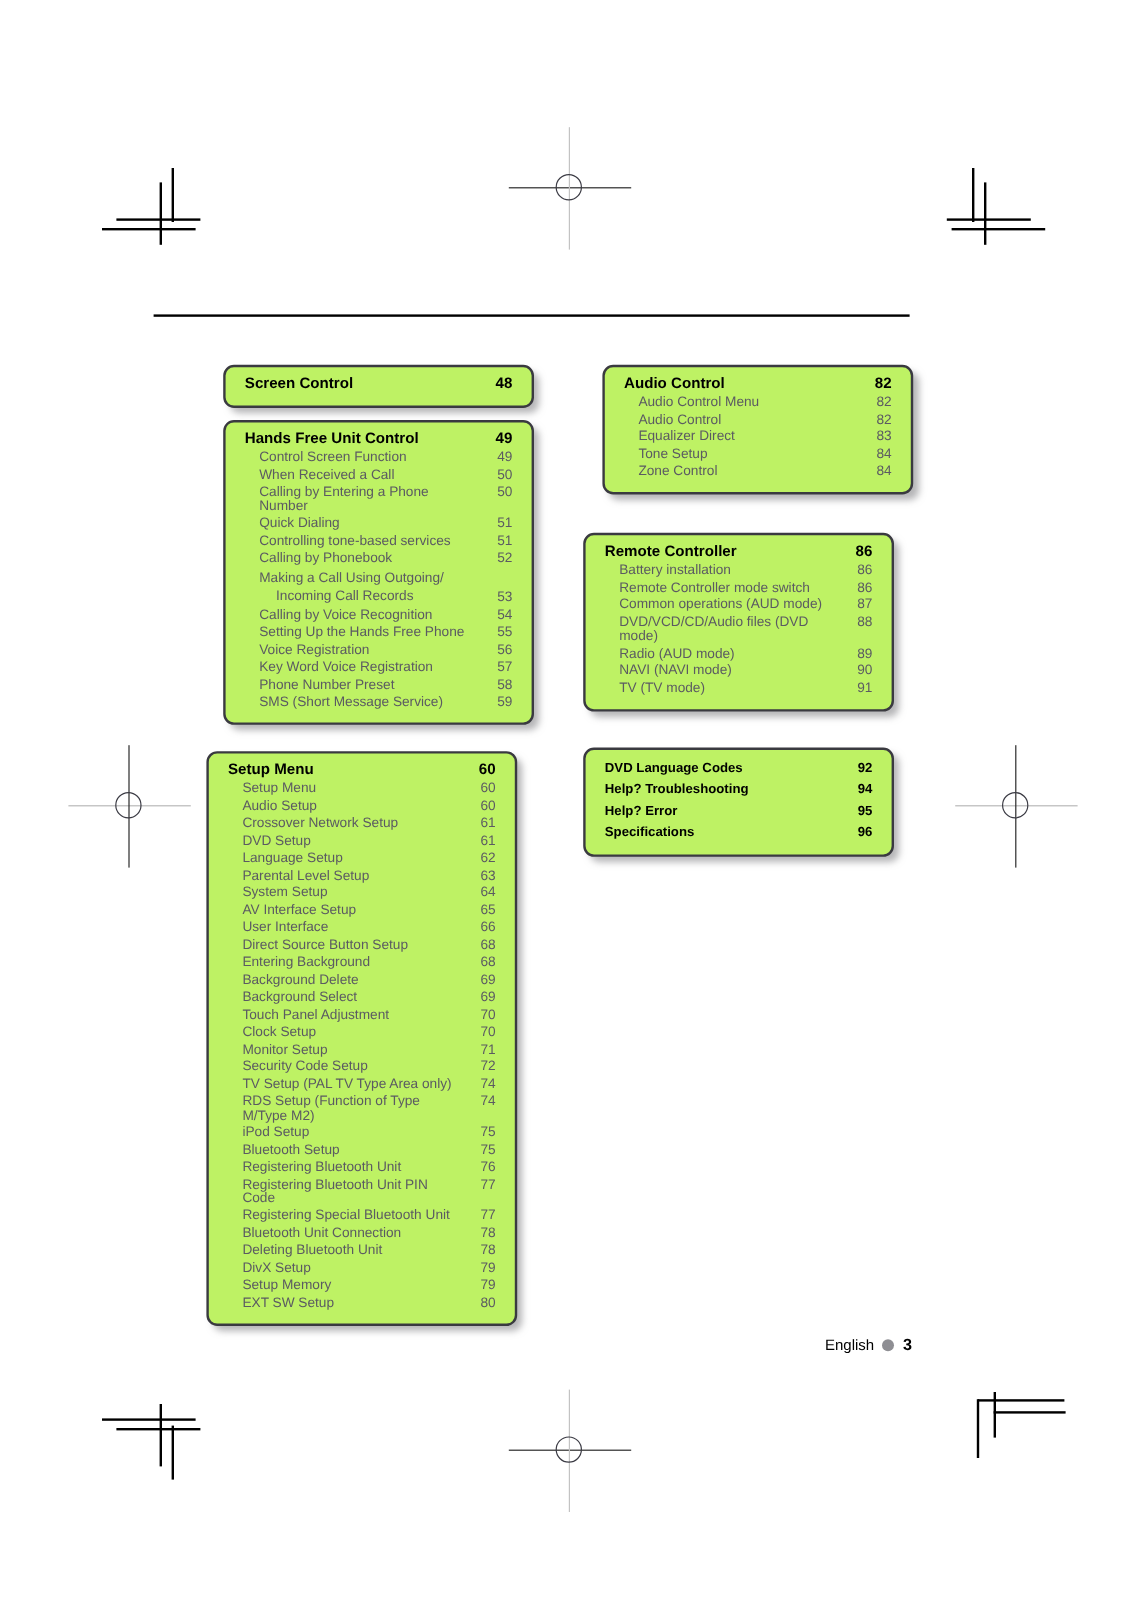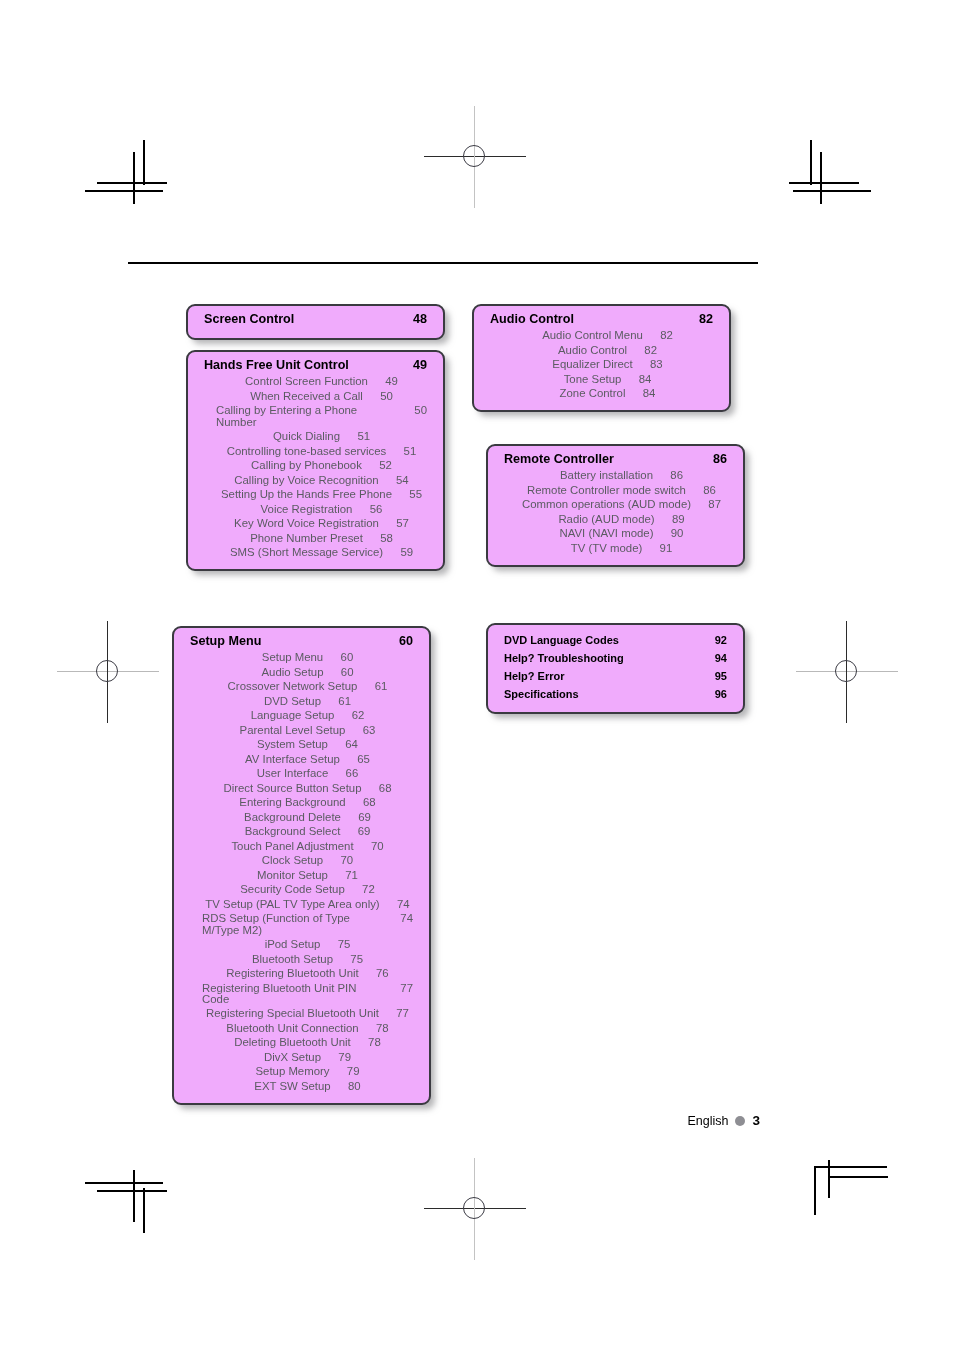--- a/index.html
+++ b/index.html
@@ -51,21 +51,21 @@
     top: 262px;
     width: 630px;
     height: 2.2px;
     background: #000;
   }
 
   
   .toc-box {
     position: absolute;
     box-sizing: border-box;
-    background: #f0abfc;
+    background: #bef264;
     border: 2.2px solid #3a3a40;
     border-radius: 9px;
     box-shadow: 5px 5px 6px -1px rgba(120,120,124,0.55);
     padding: 7px 16px 9px 16px;
   }
 
   .toc-row {
     display: flex;
     align-items: baseline;
     justify-content: space-between;
@@ -80,21 +80,20 @@
     padding-bottom: 3px;
   }
   .toc-row.head .pg { font-weight: bold; color: #000; }
 
   
   .toc-row.entry {
     color: #5b5b62;
     font-size: 11.4px;
     padding: 1.55px 0;
     padding-left: 12px;
-    justify-content: center;
   }
   .toc-row.entry .pg { color: #5b5b62; }
 
   
   .toc-row.head-only {
     font-weight: bold;
     color: #000000;
     font-size: 11px;
     padding: 3.4px 0;
   }
@@ -210,20 +209,24 @@
       <span class="pg">51</span>
     </div>
     <div class="toc-row entry">
       <span class="lbl">Controlling tone-based services</span>
       <span class="pg">51</span>
     </div>
     <div class="toc-row entry">
       <span class="lbl">Calling by Phonebook</span>
       <span class="pg">52</span>
     </div>
+    <div class="toc-row entry wrap">
+      <span class="lbl"><span>Making a Call Using Outgoing/</span><span class="cont">Incoming Call Records</span></span>
+      <span class="pg">53</span>
+    </div>
     <div class="toc-row entry">
       <span class="lbl">Calling by Voice Recognition</span>
       <span class="pg">54</span>
     </div>
     <div class="toc-row entry">
       <span class="lbl">Setting Up the Hands Free Phone</span>
       <span class="pg">55</span>
     </div>
     <div class="toc-row entry">
       <span class="lbl">Voice Registration</span>
@@ -357,21 +360,21 @@
     </div>
     <div class="toc-row entry">
       <span class="lbl">Setup Memory</span>
       <span class="pg">79</span>
     </div>
     <div class="toc-row entry">
       <span class="lbl">EXT SW Setup</span>
       <span class="pg">80</span>
     </div>
   </div>
-<div class="toc-box" style="left:472px; top:304px; width:259px;">
+<div class="toc-box" style="left:502px; top:304px; width:259px;">
     <div class="toc-row head">
       <span class="lbl">Audio Control</span>
       <span class="pg">82</span>
     </div>
     <div class="toc-row entry">
       <span class="lbl">Audio Control Menu</span>
       <span class="pg">82</span>
     </div>
     <div class="toc-row entry">
       <span class="lbl">Audio Control</span>
@@ -399,20 +402,24 @@
       <span class="lbl">Battery installation</span>
       <span class="pg">86</span>
     </div>
     <div class="toc-row entry">
       <span class="lbl">Remote Controller mode switch</span>
       <span class="pg">86</span>
     </div>
     <div class="toc-row entry">
       <span class="lbl">Common operations (AUD mode)</span>
       <span class="pg">87</span>
+    </div>
+    <div class="toc-row entry">
+      <span class="lbl">DVD/VCD/CD/Audio files (DVD mode)</span>
+      <span class="pg">88</span>
     </div>
     <div class="toc-row entry">
       <span class="lbl">Radio (AUD mode)</span>
       <span class="pg">89</span>
     </div>
     <div class="toc-row entry">
       <span class="lbl">NAVI (NAVI mode)</span>
       <span class="pg">90</span>
     </div>
     <div class="toc-row entry">

